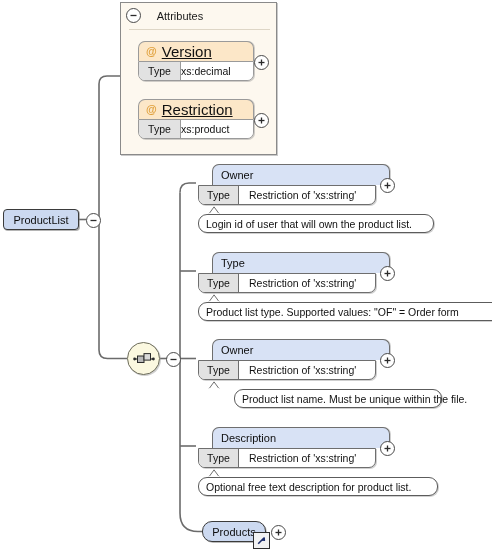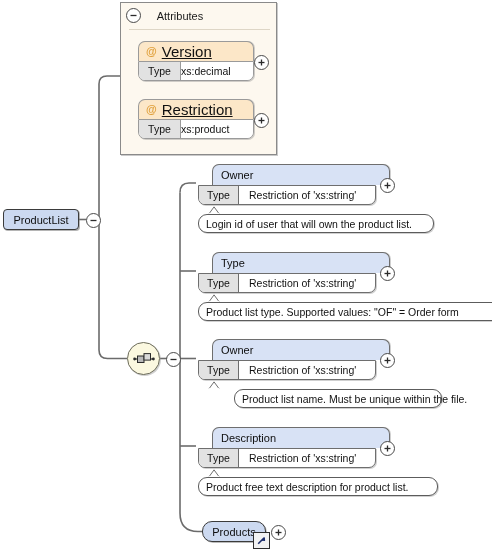--- a/index.html
+++ b/index.html
@@ -327,21 +327,21 @@
     <svg width="9" height="9" viewBox="0 0 9 9">
       <line x1="1.5" y1="4.5" x2="7.5" y2="4.5" stroke="#2b2b2b" stroke-width="1.3"></line>
       <line x1="4.5" y1="1.5" x2="4.5" y2="7.5" stroke="#2b2b2b" stroke-width="1.3"></line>
     </svg>
   </div>
   <svg class="notetip" style="left:208px;top:469px;" viewBox="0 0 13 9">
     <path d="M0.5,8.5 L6,1 L11.5,8.5" fill="#ffffff" stroke="#5c5c5c" stroke-width="1"></path>
     <line x1="0.5" y1="8.6" x2="11.5" y2="8.6" stroke="#ffffff" stroke-width="1.4"></line>
   </svg>
   <div class="abs note" style="left:198px;top:477px;width:240px;">
-    <span>Product free text description for product list.</span>
+    <span>Optional free text description for product list.</span>
   </div>
 
   <div class="abs refnode">
     <span>Products</span>
   </div>
   <div class="refbadge">
     <svg width="11" height="11" viewBox="0 0 11 11">
       <path d="M2.2,8.8 L8.2,2.8" stroke="#1b2c6b" stroke-width="1.6" fill="none"></path>
       <path d="M8.9,2.1 L9.1,6.0 L5.2,5.8 Z" fill="#1b2c6b"></path>
     </svg>

